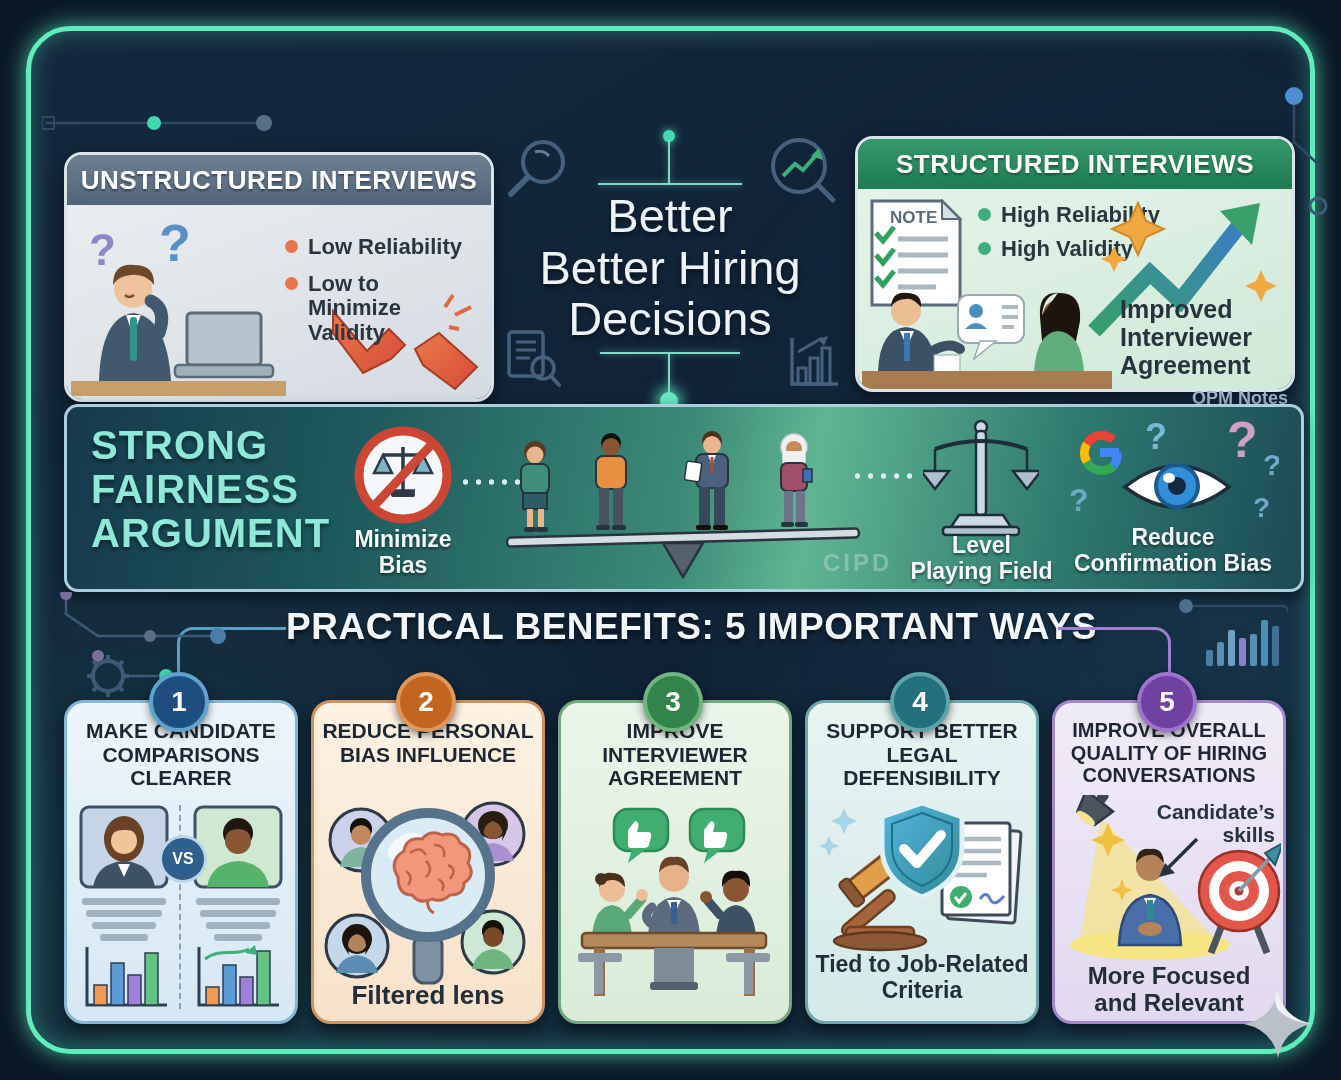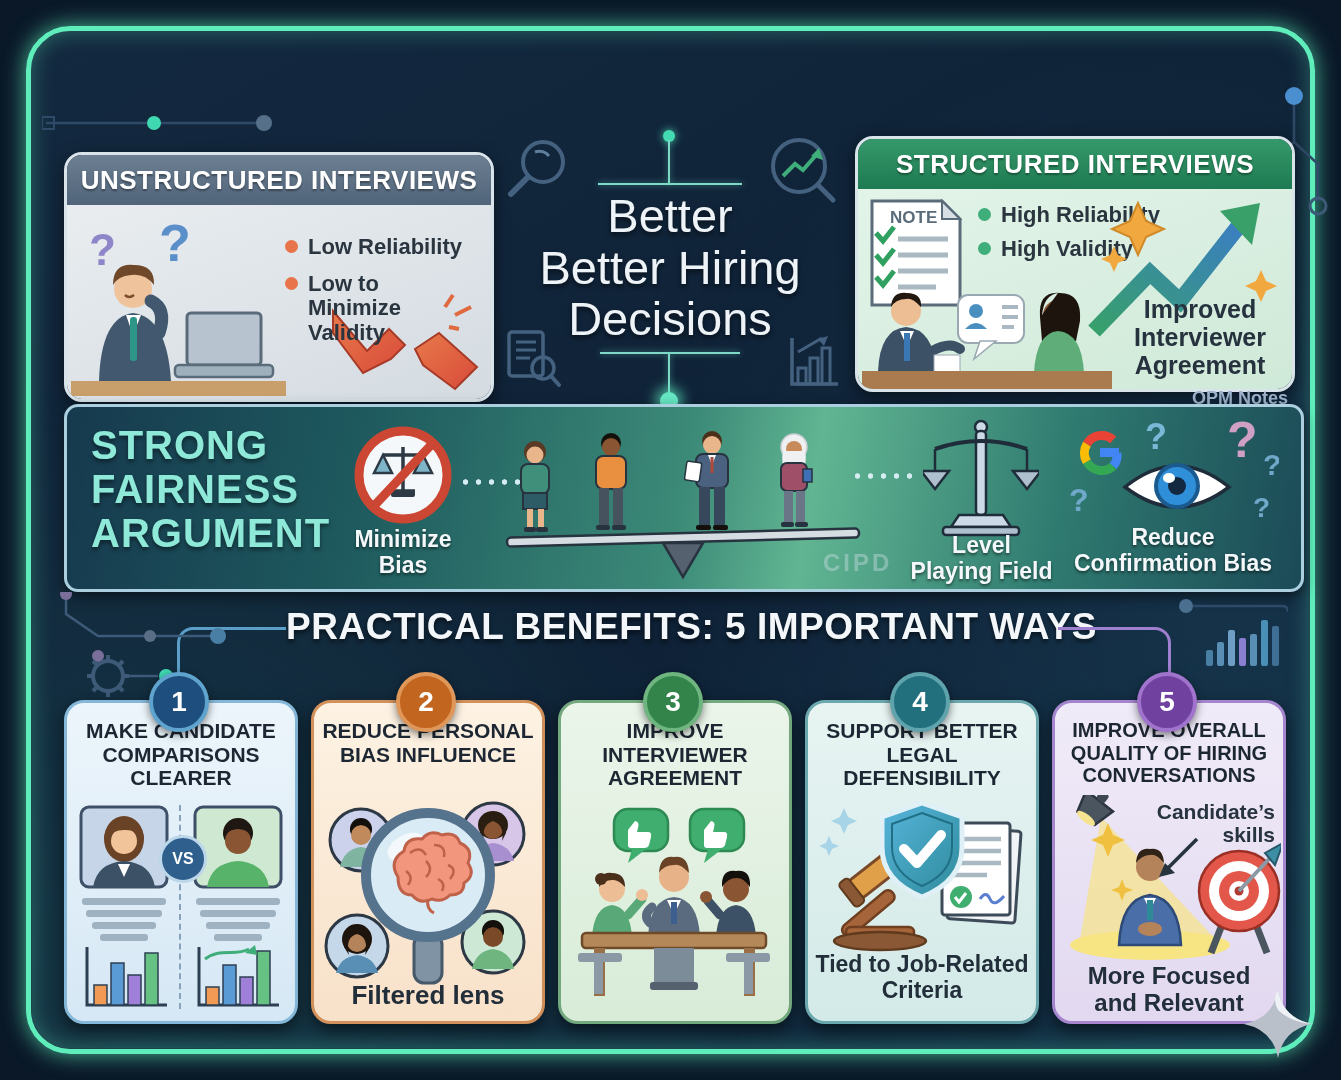--- a/index.html
+++ b/index.html
@@ -29,21 +29,21 @@
   .panel-right .panel-body{background:linear-gradient(160deg,#e3f4e9,#cfe9d8);}
   .bullets{position:absolute;display:flex;flex-direction:column;gap:12px;}
   .bullets-left{left:218px;top:30px;width:190px;}
   .bullets-right{left:120px;top:14px;width:185px;gap:9px;}
   .bullet{display:flex;gap:10px;align-items:flex-start;font-weight:800;color:#2a353f;
           font-size:22px;line-height:1.12;}
   .bullet .dot{flex:0 0 13px;height:13px;border-radius:50%;margin-top:5px;}
   .dot-neg{background:#e8744c;}
   .dot-pos{background:#3fae7a;}
   .annotation{position:absolute;right:12px;top:106px;width:160px;font-weight:800;
-          font-size:25px;line-height:1.12;color:#26323e;text-align:center;}
+          font-size:25px;line-height:1.12;color:#26323e;}
   .opm{position:absolute;left:1130px;top:388px;width:158px;text-align:right;
           color:#9db3cb;font-size:18px;font-weight:700;}
   
   .c-line{position:absolute;background:#7fd9c7;box-shadow:0 0 6px rgba(110,230,200,.6);}
   .c-dot{position:absolute;width:12px;height:12px;border-radius:50%;background:#44dbb2;
          box-shadow:0 0 8px rgba(80,230,190,.9);}
   .c-dot-big{position:absolute;width:18px;height:18px;border-radius:50%;background:#67e8c4;
          box-shadow:0 0 14px 4px rgba(95,235,195,.8);}
   .headline{position:absolute;left:498px;top:190px;width:344px;text-align:center;
          font-weight:400;color:#eef3f7;font-size:47px;line-height:1.10;

